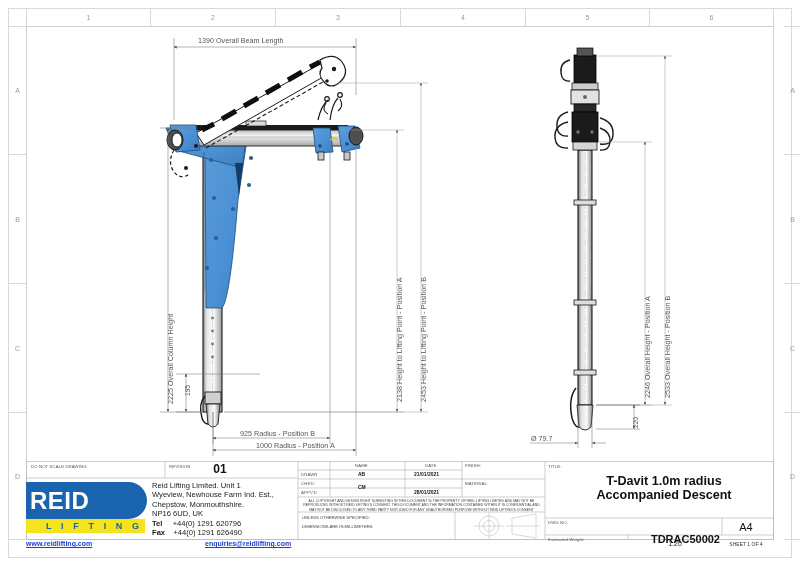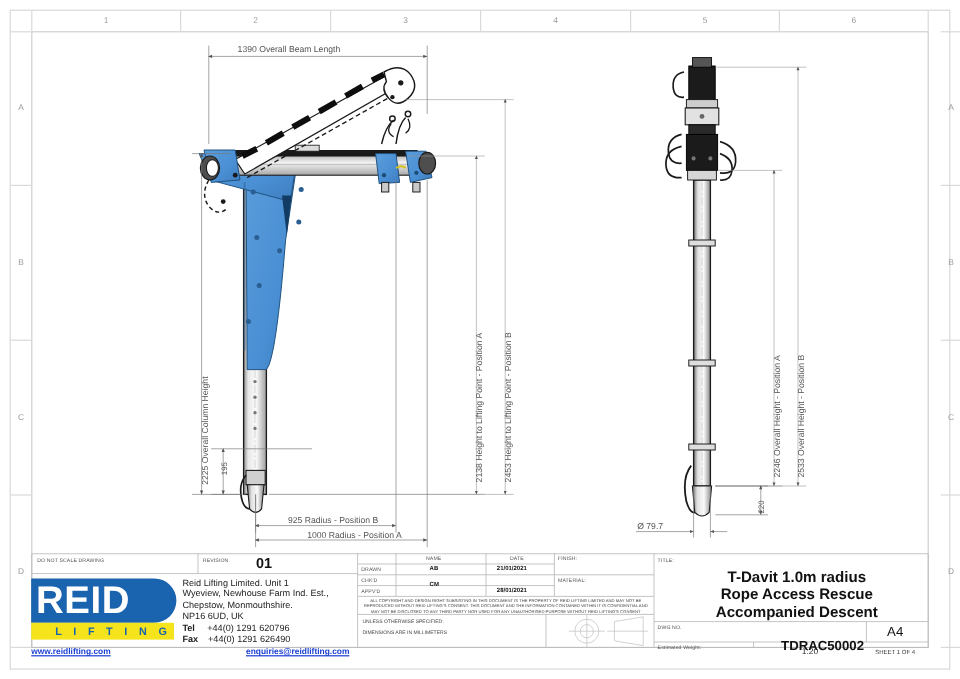--- a/index.html
+++ b/index.html
@@ -26,21 +26,21 @@
   .dim{position:absolute;font-family:"Liberation Sans",sans-serif;font-size:7.2px;color:#555;white-space:nowrap;}
   .dim.vert{transform-origin:0 0;transform:rotate(-90deg);}
   .tb-lbl{position:absolute;font-size:4.3px;color:#555;letter-spacing:.1px;white-space:nowrap;}
   .tb-val{position:absolute;font-weight:bold;color:#111;white-space:nowrap;}
 
   
   .logo-box{position:absolute;left:26px;top:482px;width:121px;height:51px;}
   .logo-blue{position:absolute;left:0;top:0;width:121px;height:37px;background:#1a63ae;
       border-top-right-radius:26px;border-bottom-right-radius:26px;}
   .logo-reid{position:absolute;left:4px;top:3px;width:104px;height:31px;color:#fff;
-      font-family:"Liberation Sans",sans-serif;font-weight:bold;font-size:32px;line-height:31px;
+      font-family:"Liberation Sans",sans-serif;font-weight:bold;font-size:24px;line-height:31px;
       letter-spacing:0.5px;}
   .logo-yellow{position:absolute;left:0;top:37px;width:119px;height:14px;background:#f5e31c;}
   .logo-lift{position:absolute;left:20px;top:37px;width:112px;height:14px;color:#1a63ae;font-weight:bold;
       font-size:9px;line-height:14px;letter-spacing:3.6px;}
   .addr{position:absolute;left:152px;top:481px;font-size:7.6px;color:#222;line-height:9.4px;}
   .addr b{font-weight:bold;}
   .web{position:absolute;left:26px;top:540px;font-size:7px;font-weight:bold;color:#1a3fd1;text-decoration:underline;}
   .mail{position:absolute;left:205px;top:540px;font-size:7px;font-weight:bold;color:#1a3fd1;text-decoration:underline;}
 
   .title-main{position:absolute;left:560px;top:474px;width:208px;text-align:center;
@@ -398,21 +398,20 @@
   <div class="tb-lbl" style="left:465px;top:463px;">FINISH:</div>
   <div class="tb-lbl" style="left:465px;top:481px;">MATERIAL:</div>
 
   <div class="copy">ALL COPYRIGHT AND DESIGN RIGHT SUBSISTING IN THIS DOCUMENT IS THE PROPERTY OF REID LIFTING LIMITED AND MAY NOT BE REPRODUCED WITHOUT REID LIFTING'S CONSENT.  THIS DOCUMENT AND THE INFORMATION CONTAINED WITHIN IT IS CONFIDENTIAL AND MAY NOT BE DISCLOSED TO ANY THIRD PARTY NOR USED FOR ANY UNAUTHORISED PURPOSE WITHOUT REID LIFTING'S CONSENT</div>
   <div class="note" style="left:302px;top:515px;">UNLESS OTHERWISE SPECIFIED:</div>
   <div class="note" style="left:302px;top:524px;">DIMENSIONS ARE IN MILLIMETERS</div>
 
   <div class="tb-lbl" style="left:548px;top:464px;">TITLE:</div>
   <div class="title-main">
     <div>T-Davit 1.0m radius</div>
-    <div>Rope Access Rescue</div>
     <div>Accompanied Descent</div>
   </div>
 
   <div class="tb-lbl" style="left:548px;top:520px;">DWG NO.</div>
   <div class="dwgno">TDRAC50002</div>
   <div class="a4">A4</div>
   <div class="tb-lbl" style="left:548px;top:537px;">Estimated Weight:</div>
   <div class="scale">1:20</div>
   <div class="sheetn">SHEET 1 OF 4</div>
 

